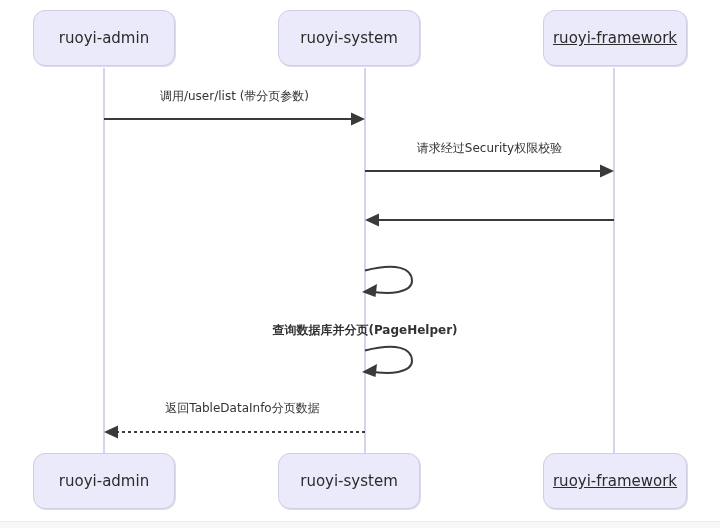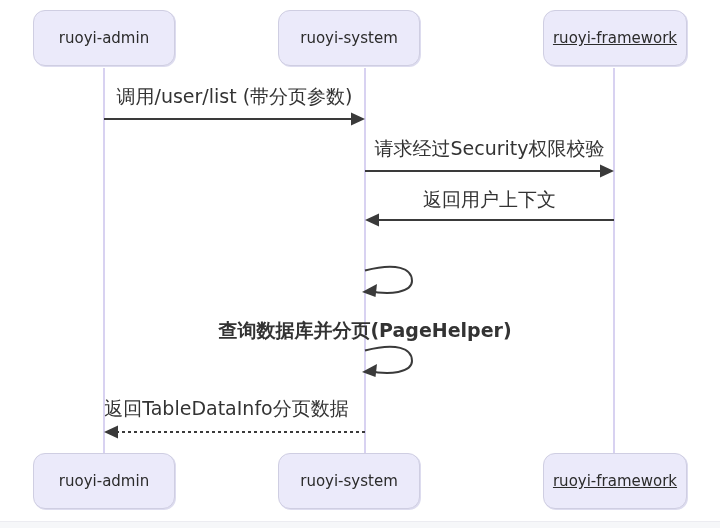--- a/index.html
+++ b/index.html
@@ -34,32 +34,32 @@
     box-sizing: border-box;
   }
   .actor-top    { top: 10px; }
   .actor-bottom { top: 453px; }
   .actor-admin     { left: 33px;  width: 142px; }
   .actor-system    { left: 278px; width: 142px; }
   .actor-framework { left: 543px; width: 144px; text-decoration: underline; }
 
   .msg {
     position: absolute;
-    font-size: 19px;
+    font-size: 12px;
     color: #333333;
     text-align: center;
     white-space: nowrap;
     line-height: 18px;
   }
   .msg-1 { left: 104px; width: 261px; top: 87px; }
   .msg-2 { left: 365px; width: 249px; top: 139px; }
   .msg-3 { left: 365px; width: 249px; top: 190px; }
   .msg-4 { left: 165px; width: 400px; top: 241px; }
   .msg-5 { left: 165px; width: 400px; top: 321px; font-weight: bold; }
-  .msg-6 { left: 104px; width: 245px; top: 399px; }
+  .msg-6 { left: 104px; width: 245px; top: 399px; padding-left: 16px; }
 
   .footer-strip {
     position: absolute;
     left: 0; bottom: 0;
     width: 720px; height: 7px;
     background: #F6F7F9;
     border-top: 1px solid #ECECF1;
     box-sizing: border-box;
   }
 </style>
@@ -98,21 +98,20 @@
   </div>
   <div class="actor-box actor-top actor-system">
     <span>ruoyi-system</span>
   </div>
   <div class="actor-box actor-top actor-framework">
     <span>ruoyi-framework</span>
   </div>
 
   <div class="msg msg-1">调用/user/list (带分页参数)</div>
   <div class="msg msg-2">请求经过Security权限校验</div>
-  <div class="msg msg-3">返回用户上下文</div>
   <div class="msg msg-5">查询数据库并分页(PageHelper)</div>
   <div class="msg msg-6">返回TableDataInfo分页数据</div>
 
   <div class="actor-box actor-bottom actor-admin">
     <span>ruoyi-admin</span>
   </div>
   <div class="actor-box actor-bottom actor-system">
     <span>ruoyi-system</span>
   </div>
   <div class="actor-box actor-bottom actor-framework">

